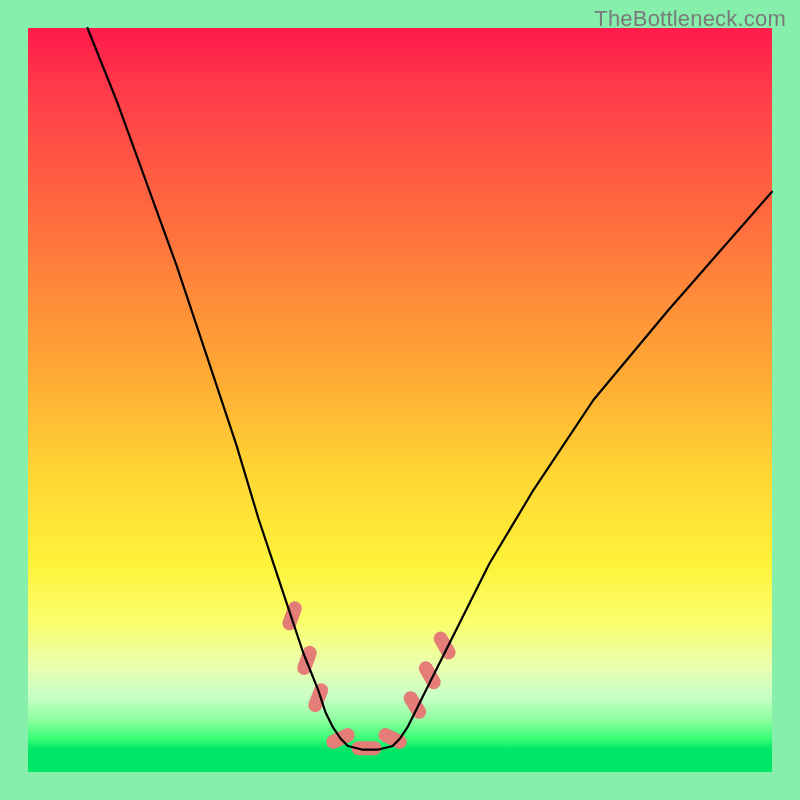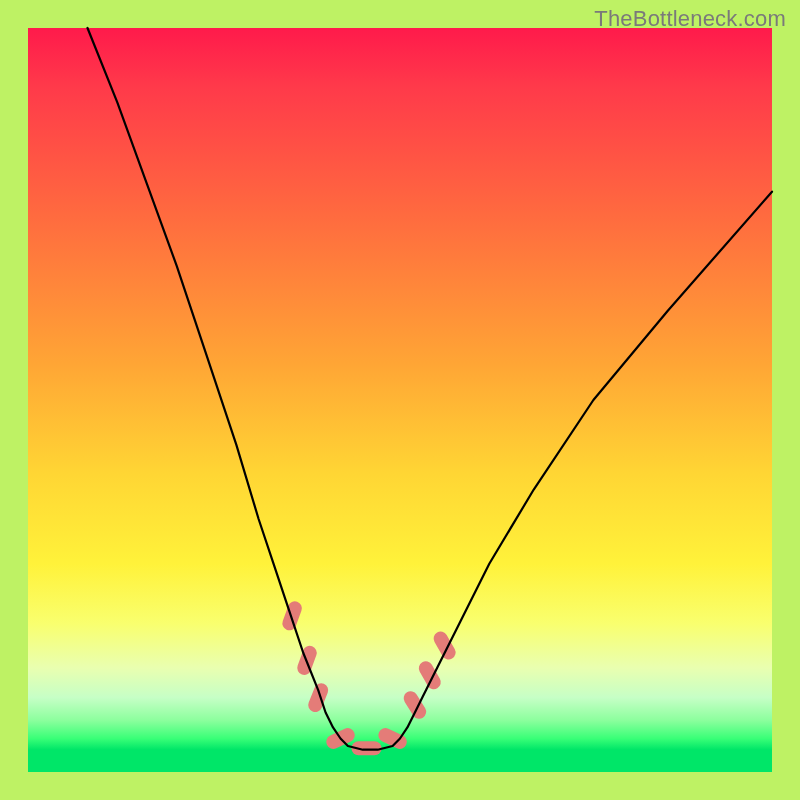--- a/index.html
+++ b/index.html
@@ -8,21 +8,21 @@
     width: 800px;
     height: 800px;
     background: #000;
     font-family: Arial, Helvetica, sans-serif;
     overflow: hidden;
   }
   .frame {
     position: relative;
     width: 800px;
     height: 800px;
-    background: #bef264;
+    background: #86efac;
   }
   .watermark {
     position: absolute;
     top: 6px;
     right: 14px;
     color: #7a7a7a;
     font-size: 22px;
     font-weight: 500;
     letter-spacing: 0.2px;
     user-select: none;

